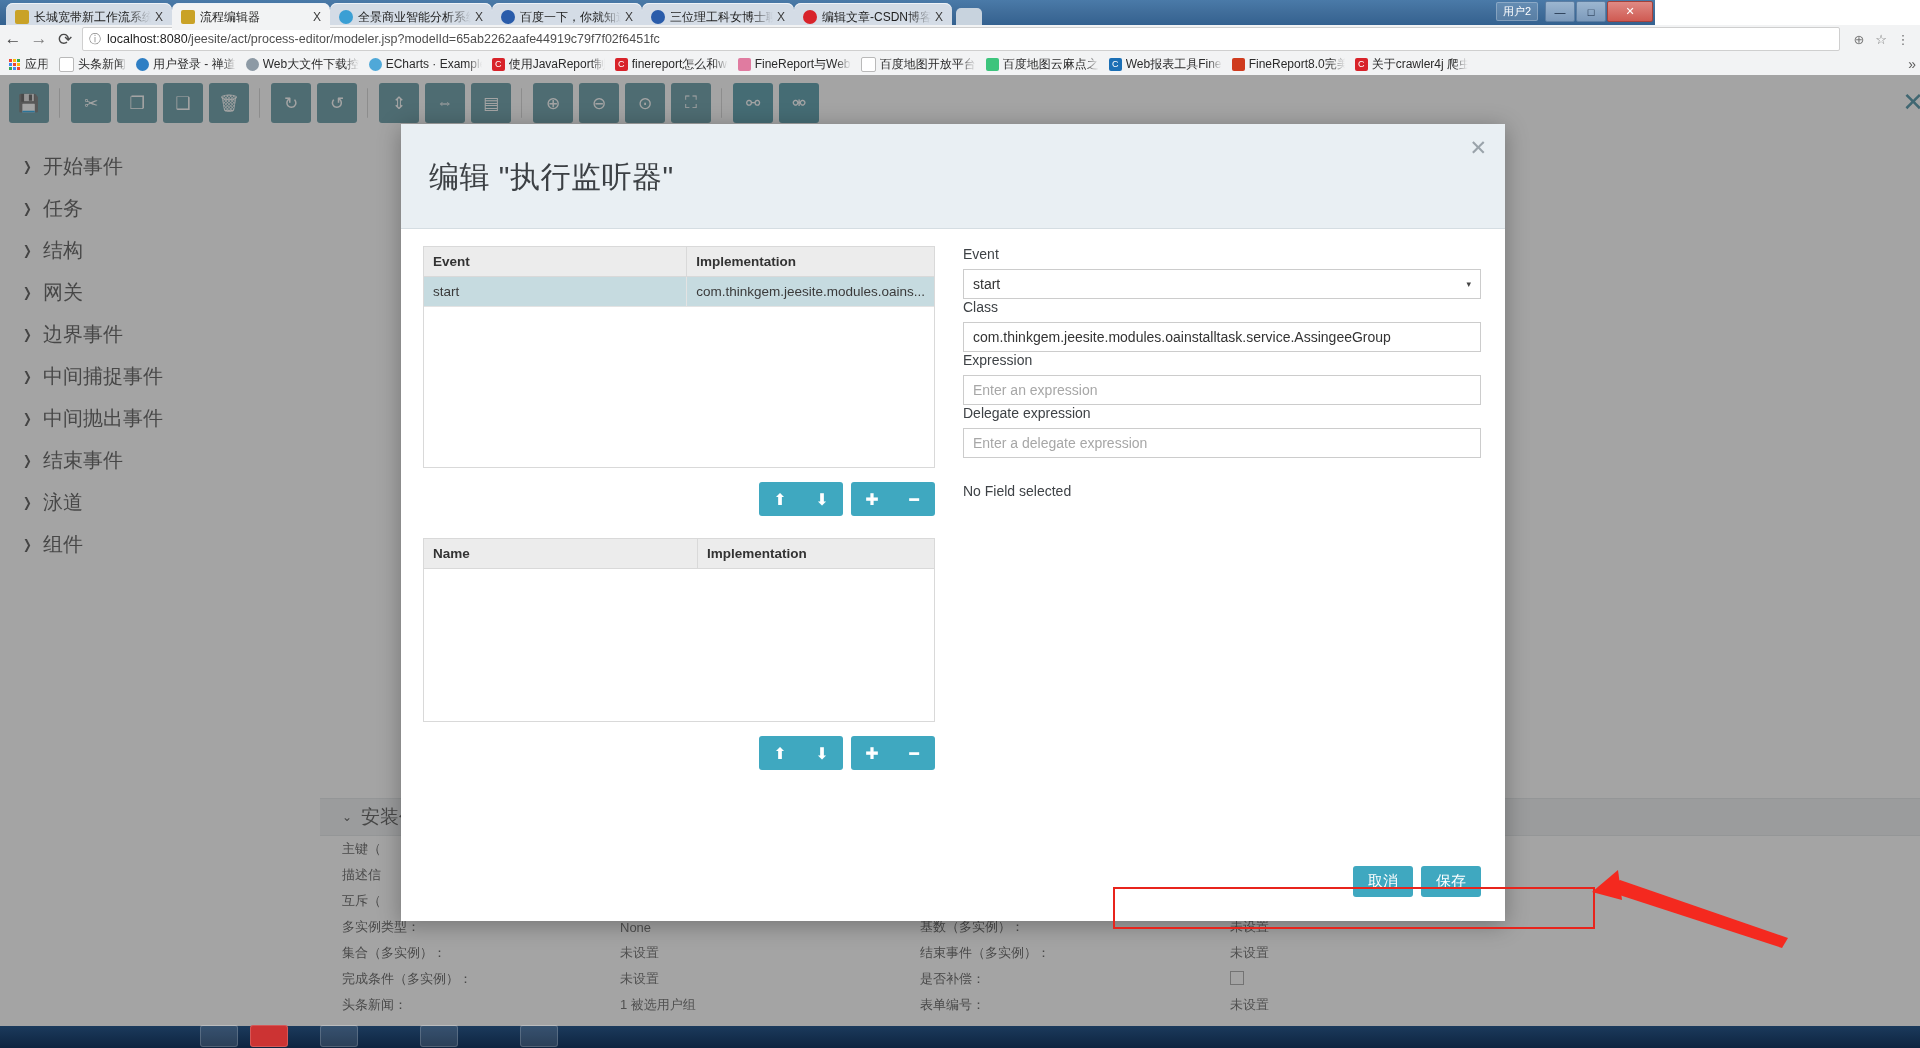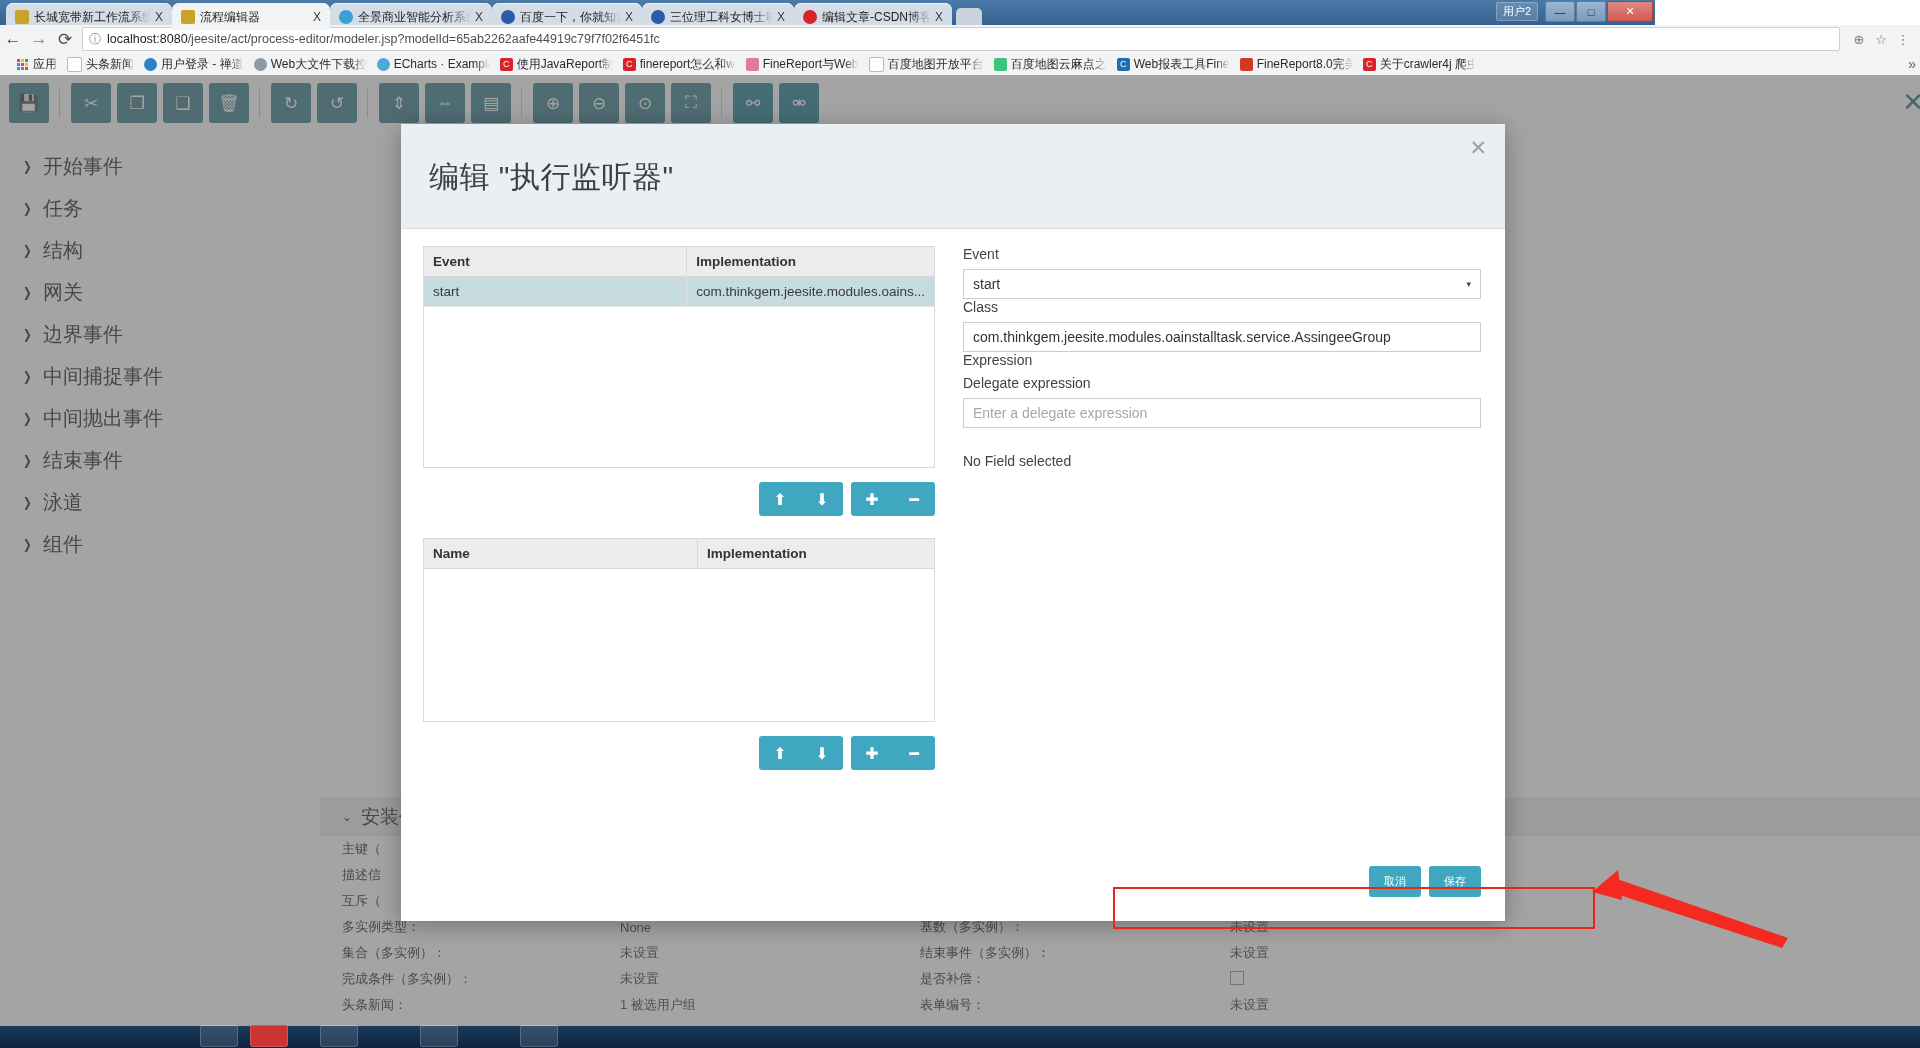--- a/index.html
+++ b/index.html
@@ -201,21 +201,21 @@
   .finput.ph{color:#a7a7a7;}
   .nofield{font-size:14px;color:#3e4246;margin-top:25px;}
 
   .m-foot{
     position:absolute;left:0;bottom:0;width:1104px;height:69px;
     border-top:1px solid transparent;
   }
   .footbtns{position:absolute;right:24px;top:14px;display:flex;gap:8px;}
   .fbtn{
     height:31px;padding:0 15px;background:#3fa8c0;color:#fff;border-radius:3px;
-    display:flex;align-items:center;justify-content:center;font-size:11px;text-align:right;
+    display:flex;align-items:center;justify-content:center;font-size:15px;text-align:right;
   }
 
   
   #annot-rect{
     position:absolute;left:1113px;top:887px;width:478px;height:38px;
     border:2px solid #e8241c;background:transparent;
   }
   #annot-arrow{position:absolute;left:1560px;top:862px;width:230px;height:90px;}
 
   
@@ -281,21 +281,21 @@
     <span class="omnibox">
       <span class="oinfo">ⓘ</span>
       <span class="ourl"><b>localhost:8080</b><span>/jeesite/act/process-editor/modeler.jsp?modelId=65ab2262aafe44919c79f7f02f6451fc</span></span>
     </span>
     <span class="obtn">⊕</span>
     <span class="obtn">☆</span>
     <span class="obtn" style="margin-right:6px;">⋮</span>
   </div>
 
   <div class="bookmarks">
-    <span class="bm" style="padding-left:16px;">
+    <span class="bm" style="padding-left:8px;">
       <span class="bmico" style="background:transparent;">
         <span class="appsgrid">
           <i style="background:#ea4335"></i>
             <i style="background:#fbbc05"></i>
             <i style="background:#34a853"></i>
           <i style="background:#4285f4"></i>
             <i style="background:#ea4335"></i>
             <i style="background:#fbbc05"></i>
           <i style="background:#34a853"></i>
             <i style="background:#4285f4"></i>
@@ -550,20 +550,23 @@
           <span>start</span>
           <span class="car">▾</span>
         </div>
 
         <div class="flabel">Class</div>
         <div class="finput">
           <span>com.thinkgem.jeesite.modules.oainstalltask.service.AssingeeGroup</span>
         </div>
 
         <div class="flabel">Expression</div>
+        <div class="finput ph">
+          <span>Enter an expression</span>
+        </div>
 
         <div class="flabel">Delegate expression</div>
         <div class="finput ph">
           <span>Enter a delegate expression</span>
         </div>
 
         <div class="nofield">No Field selected</div>
       </div>
     </div>
 

